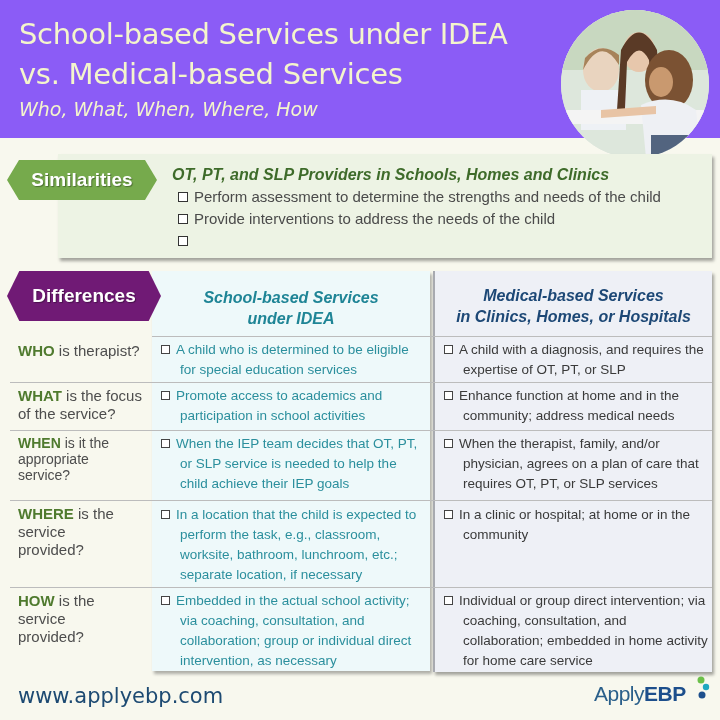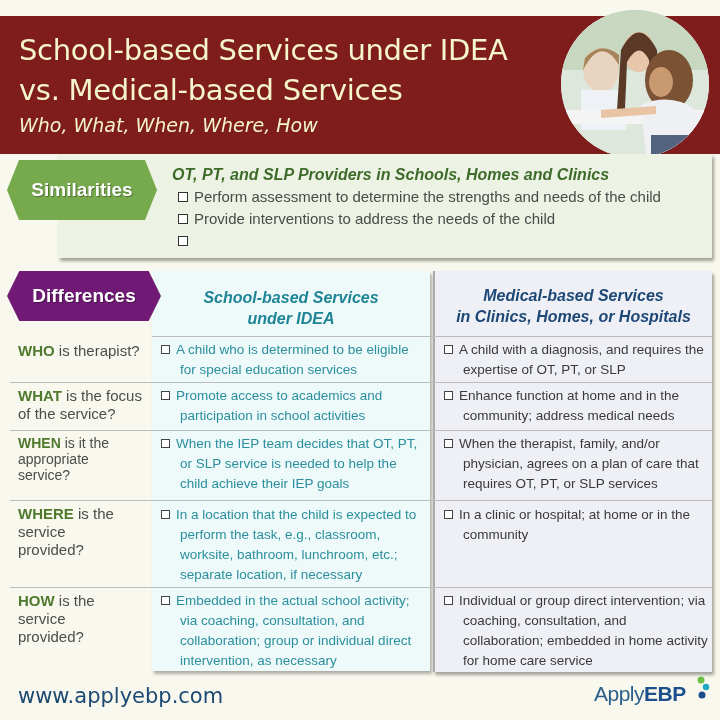--- a/index.html
+++ b/index.html
@@ -1,32 +1,32 @@
 <!DOCTYPE html>
 <html><head>
 <meta charset="utf-8">
 <style>
   * { box-sizing: border-box; margin: 0; padding: 0; }
   html, body { width: 720px; height: 720px; overflow: hidden; }
   body { background: #f8f8ee; font-family: "Liberation Sans", sans-serif; position: relative; }
 
-  .header { position: absolute; left: 0; top: 16px; width: 720px; height: 138px; background: #7f1d1d; }
+  .header { position: absolute; left: 0; top: 0; width: 720px; height: 138px; background: #8b5cf6; }
   .title { position: absolute; left: 19px; top: 14px; color: #f4f5cc; font-family: "DejaVu Sans", sans-serif;
            font-size: 29px; line-height: 40px; letter-spacing: -0.3px; }
   .subtitle { position: absolute; left: 19px; top: 98px; color: #f4f5cc; font-family: "DejaVu Sans", sans-serif;
               font-style: italic; font-size: 19px; }
   .photo { position: absolute; left: 561px; top: 10px; width: 148px; height: 148px; border-radius: 50%;
            overflow: hidden; background: #dfe6df; }
 
   .sim-box { position: absolute; left: 58px; top: 154px; width: 654px; height: 104px; background: #edf3e4;
              box-shadow: 2px 3px 3px rgba(0,0,0,0.35); }
   .hex { position: absolute; display: flex; align-items: center; justify-content: center; color: #fff;
          font-weight: bold; font-size: 19px; text-shadow: 1px 1px 1px rgba(0,0,0,0.35);
          clip-path: polygon(8% 0, 92% 0, 100% 50%, 92% 100%, 8% 100%, 0 50%); }
-  .hex-sim { left: 7px; top: 160px; width: 150px; height: 60px; background: #76aa4c; }
+  .hex-sim { left: 7px; top: 160px; width: 150px; height: 40px; background: #76aa4c; }
   .hex-diff { left: 7px; top: 271px; width: 154px; height: 50px; background: #701a75; }
   .sim-heading { position: absolute; left: 172px; top: 166px; color: #3e6b2a; font-style: italic; font-weight: bold; font-size: 16px; }
   .sim-list { position: absolute; left: 178px; top: 186px; list-style: none; }
   .sim-list li { font-size: 15px; color: #4a4a4a; line-height: 22px; }
   .cb { display: inline-block; width: 10px; height: 10px; border: 1px solid #333; margin-right: 6px; vertical-align: 0px; background: #fff; }
 
   .col-school { position: absolute; left: 152px; top: 271px; width: 278px; height: 400px; background: #eef9fa;
                 box-shadow: 2px 3px 3px rgba(0,0,0,0.3); }
   .col-med { position: absolute; left: 433px; top: 271px; width: 279px; height: 401px; background: #eef0f6;
              box-shadow: 2px 3px 3px rgba(0,0,0,0.35); border-left: 2px solid #a8aab0; }

